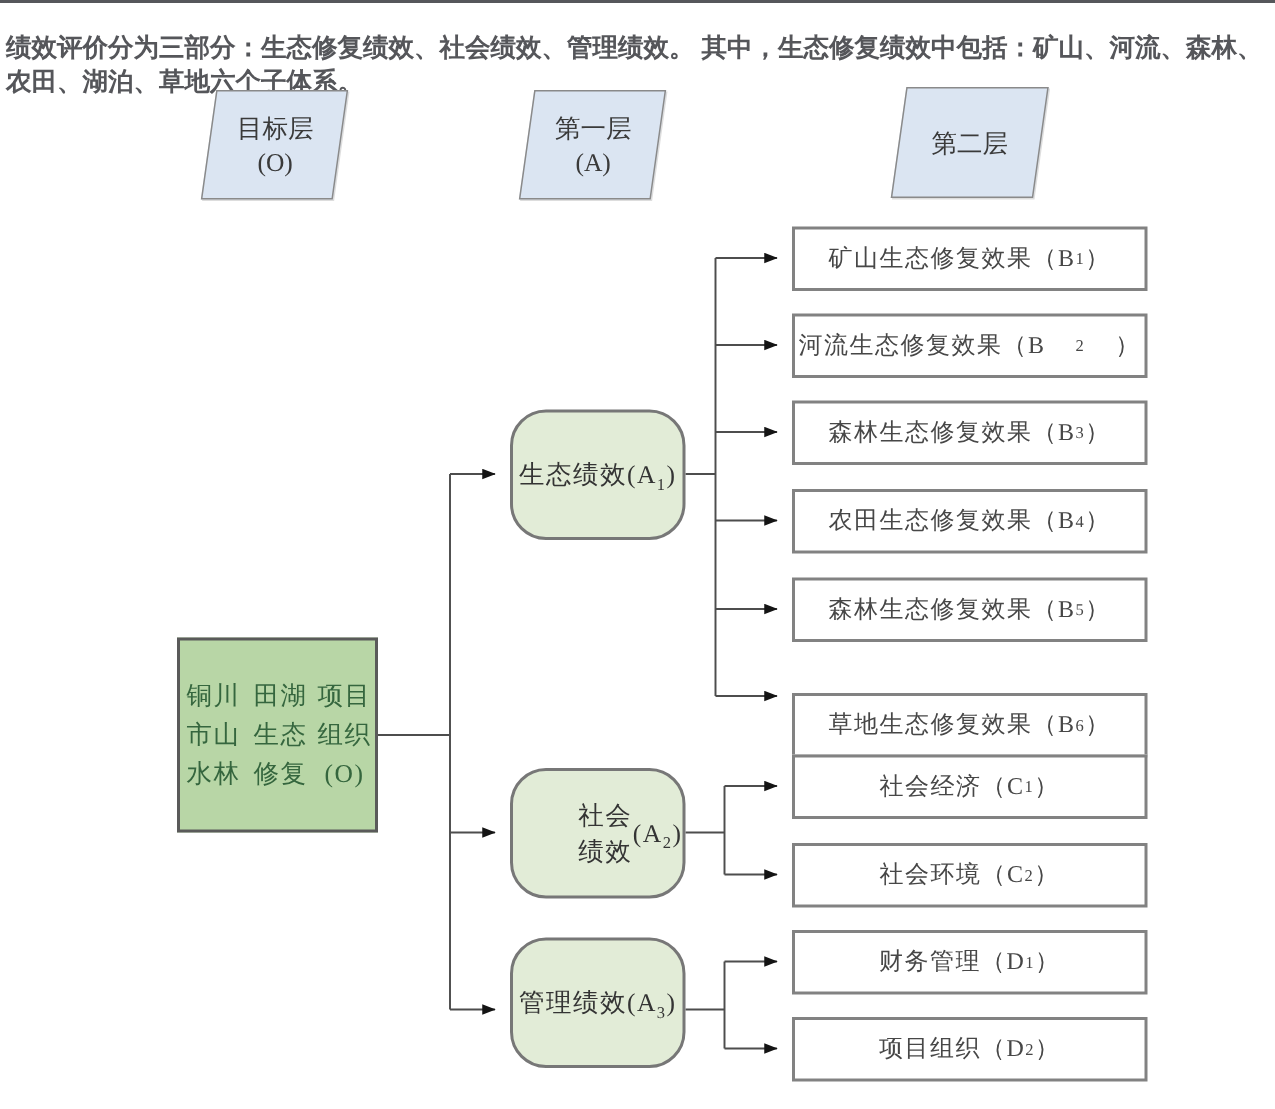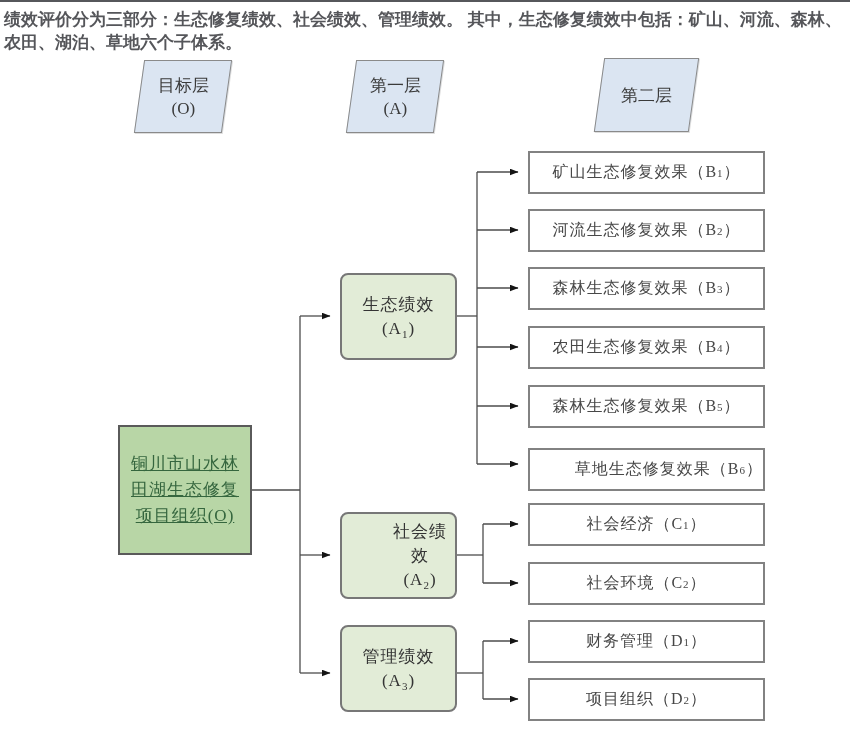--- a/index.html
+++ b/index.html
@@ -2,40 +2,40 @@
 <html><head>
 <meta charset="utf-8">
 <style>
   html,body { margin:0; padding:0; background:#ffffff; }
   .canvas {
     position:relative; width:850px; height:739px; background:#ffffff;
     font-family:"Liberation Serif","DejaVu Serif",serif; overflow:hidden;
   }
   .topline { position:absolute; left:0; top:0; width:850px; height:2px; background:#56575b; }
   .intro {
-    position:absolute; left:4px; top:8px; width:842px;
+    position:absolute; left:4px; top:20px; width:842px;
     font-family:"Liberation Sans","DejaVu Sans",sans-serif;
     font-weight:bold; font-size:17px; line-height:23px; color:#55565a;
   }
   .para {
     position:absolute; background:#dbe5f2; border:1px solid #8a8a8a;
     transform:skewX(-8deg); display:flex; align-items:center; justify-content:center;
     box-sizing:border-box; box-shadow:1px 1px 0 rgba(120,120,120,0.25);
   }
   .para-inner { transform:skewX(8deg); text-align:center; font-size:17px; color:#3a3a3a; line-height:23px; }
   .rootbox {
     position:absolute; left:118px; top:425px; width:134px; height:130px;
     background:#b8d6a6; border:2px solid #5a5a5a; box-sizing:border-box;
-    display:flex; flex-direction:column; align-items:center; justify-content:center;
-    text-align:center; color:#35663e; font-size:17px; line-height:26px; letter-spacing:1px;text-decoration:underline;
+    display:flex; flex-direction:row; align-items:center; justify-content:center;
+    text-align:center; color:#35663e; font-size:17px; line-height:26px; letter-spacing:1px;
   }
   .abox {
     position:absolute; left:340px; width:117px; height:87px;
-    background:#e2ecd7; border:2px solid #777777; border-radius:8px; box-sizing:border-box;
-    display:flex; flex-direction:column; align-items:center; justify-content:center;
+    background:#e2ecd7; border:2px solid #777777; border-radius:24px; box-sizing:border-box;
+    display:flex; flex-direction:row; align-items:center; justify-content:center;
     text-align:center; font-size:17px; color:#343434; line-height:24px; letter-spacing:1px;
   }
   .leaf {
     position:absolute; left:528px; width:237px; height:43px;
     background:#ffffff; border:2px solid #828282; box-sizing:border-box;
     display:flex; align-items:center; justify-content:center;
     font-size:16px; color:#474747; letter-spacing:1px;
   }
   sub { font-size:11px; line-height:0; }
   svg.connectors { position:absolute; left:0; top:0; pointer-events:none; }
@@ -121,41 +121,41 @@
   <div class="abox" style="top:625px;">
     <div>管理绩效</div>
     <div><span>(A</span><sub>3</sub><span>)</span></div>
   </div>
 
   <div class="leaf" style="top:151px;">
       <span>矿山生态修复效果（B</span>
       <sub>1</sub>
       <span>）</span>
     </div>
-  <div class="leaf" style="top:209px;">
+  <div class="leaf" style="top:209px;gap:20px;">
       <span>河流生态修复效果（B</span>
       <sub>2</sub>
       <span>）</span>
     </div>
   <div class="leaf" style="top:267px;">
       <span>森林生态修复效果（B</span>
       <sub>3</sub>
       <span>）</span>
     </div>
   <div class="leaf" style="top:326px;">
       <span>农田生态修复效果（B</span>
       <sub>4</sub>
       <span>）</span>
     </div>
   <div class="leaf" style="top:385px;">
       <span>森林生态修复效果（B</span>
       <sub>5</sub>
       <span>）</span>
     </div>
-  <div class="leaf" style="top:448px;justify-content:flex-end;">
+  <div class="leaf" style="top:462px;">
       <span>草地生态修复效果（B</span>
       <sub>6</sub>
       <span>）</span>
     </div>
   <div class="leaf" style="top:503px;">
       <span>社会经济（C</span>
       <sub>1</sub>
       <span>）</span>
     </div>
   <div class="leaf" style="top:562px;">

